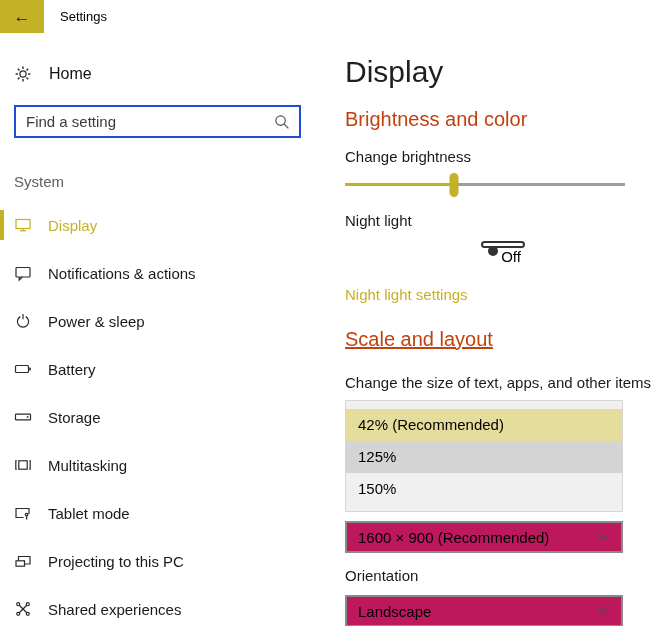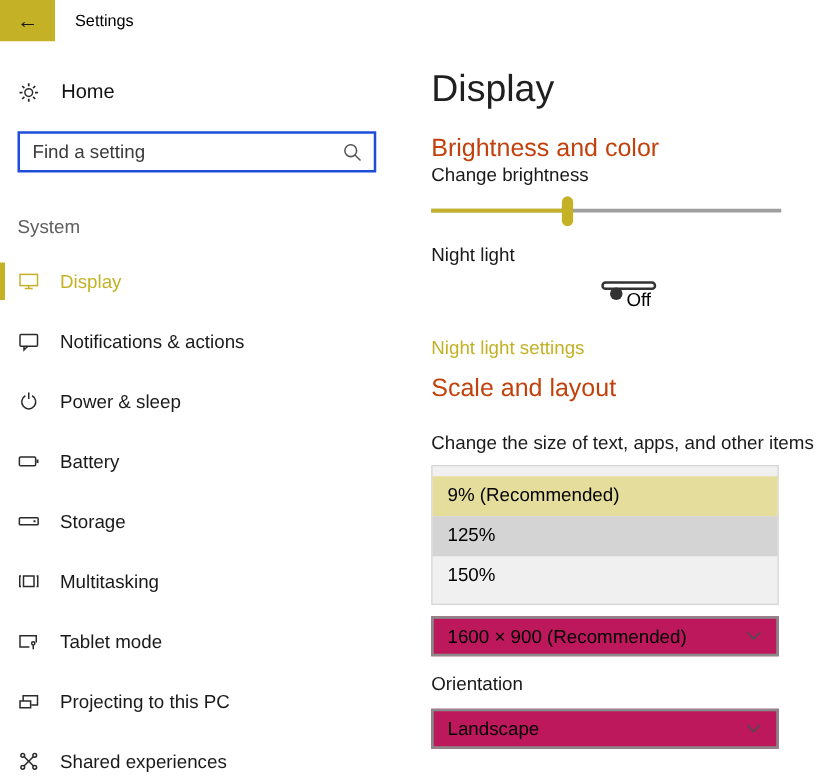--- a/index.html
+++ b/index.html
@@ -68,23 +68,23 @@
   }
   .nav-icon{width:18px;height:18px;display:flex;align-items:center;justify-content:center;color:#2b2b2b;}
   .nav-label{margin-left:16px;font-size:15px;color:#1a1a1a;white-space:nowrap;}
   .nav-item.selected .nav-label{color:var(--accent);}
   .nav-item.selected .nav-icon{color:var(--accent);}
 
   
   .page-title{margin-top:22px;font-size:30px;font-weight:300;line-height:34px;color:#1f1f1f;}
   .section-heading{font-size:20px;font-weight:400;color:#c2410c;line-height:24px;}
   .h-brightness{margin-top:18px;}
-  .h-scale{margin-top:10px;}
+  .h-scale{margin-top:22px;text-decoration:underline;}
   .field-label{font-size:15px;line-height:20px;color:#1a1a1a;white-space:nowrap;}
-  .lbl-brightness{}
+  .lbl-brightness{margin-top:16px;}
   .lbl-nightlight{margin-top:16px;}
   .lbl-scale{margin-top:22px;}
   .lbl-orientation{margin-top:13px;}
 
   .slider{position:relative;margin-top:8px;width:280px;height:20px;cursor:pointer;}
   .slider-track{position:absolute;top:8px;left:0;width:100%;height:3px;background:#9e9e9e;}
   .slider-fill{position:absolute;top:8px;left:0;height:3px;background:var(--accent);}
   .slider-thumb{
     position:absolute;top:-2px;width:9px;height:24px;border-radius:5px;
     background:var(--accent);transform:translateX(-50%);
@@ -291,21 +291,21 @@
         <span class="toggle-state">Off</span>
       </div>
 
       <div class="link">Night light settings</div>
 
       <div class="section-heading h-scale">Scale and layout</div>
 
       <div class="field-label lbl-scale">Change the size of text, apps, and other items</div>
 
       <div class="dropdown-list">
-        <div class="dropdown-option selected">9% (Recommended)</div>
+        <div class="dropdown-option selected">42% (Recommended)</div>
         <div class="dropdown-option hovered">125%</div>
         <div class="dropdown-option">150%</div>
       </div>
 
       <div class="select">
         <span class="select-value">1600 × 900 (Recommended)</span>
         <span class="chevron">
           <svg width="12" height="8" viewBox="0 0 12 8" fill="none" stroke="currentColor" stroke-width="1.3">
             <polyline points="1,1 6,6.2 11,1"></polyline>
           </svg>

